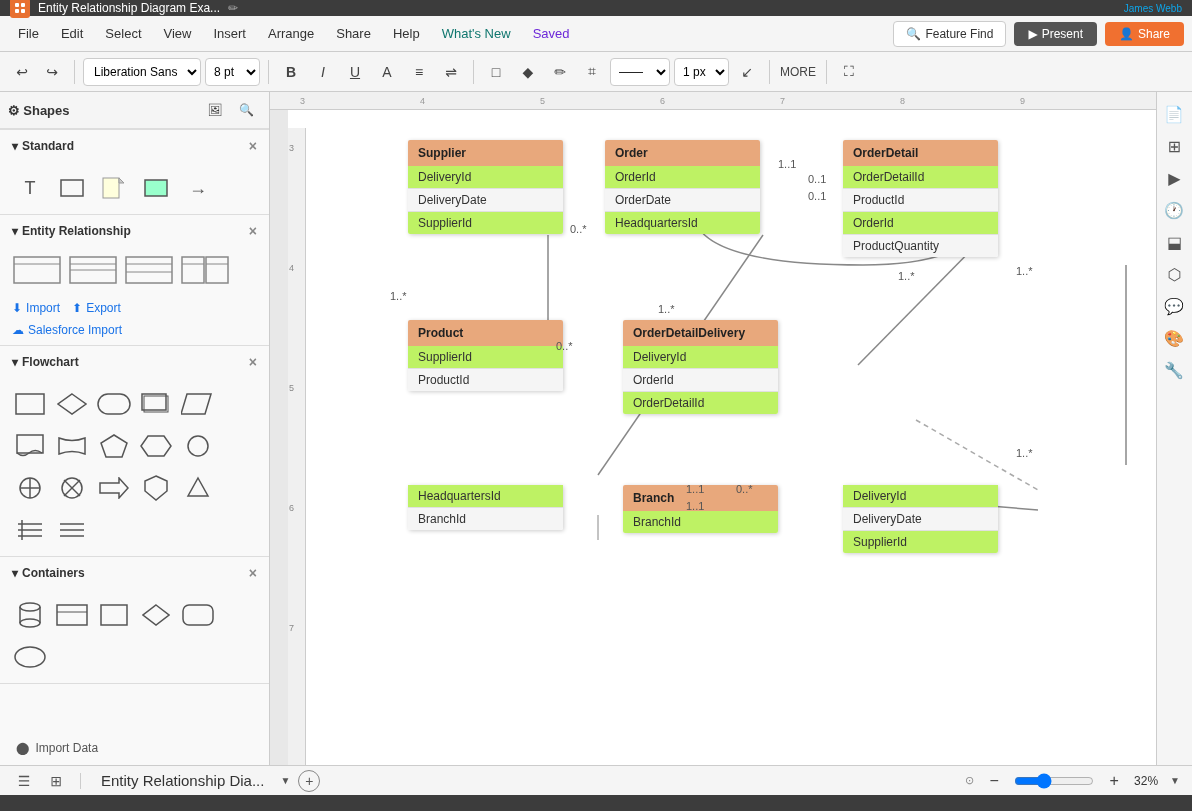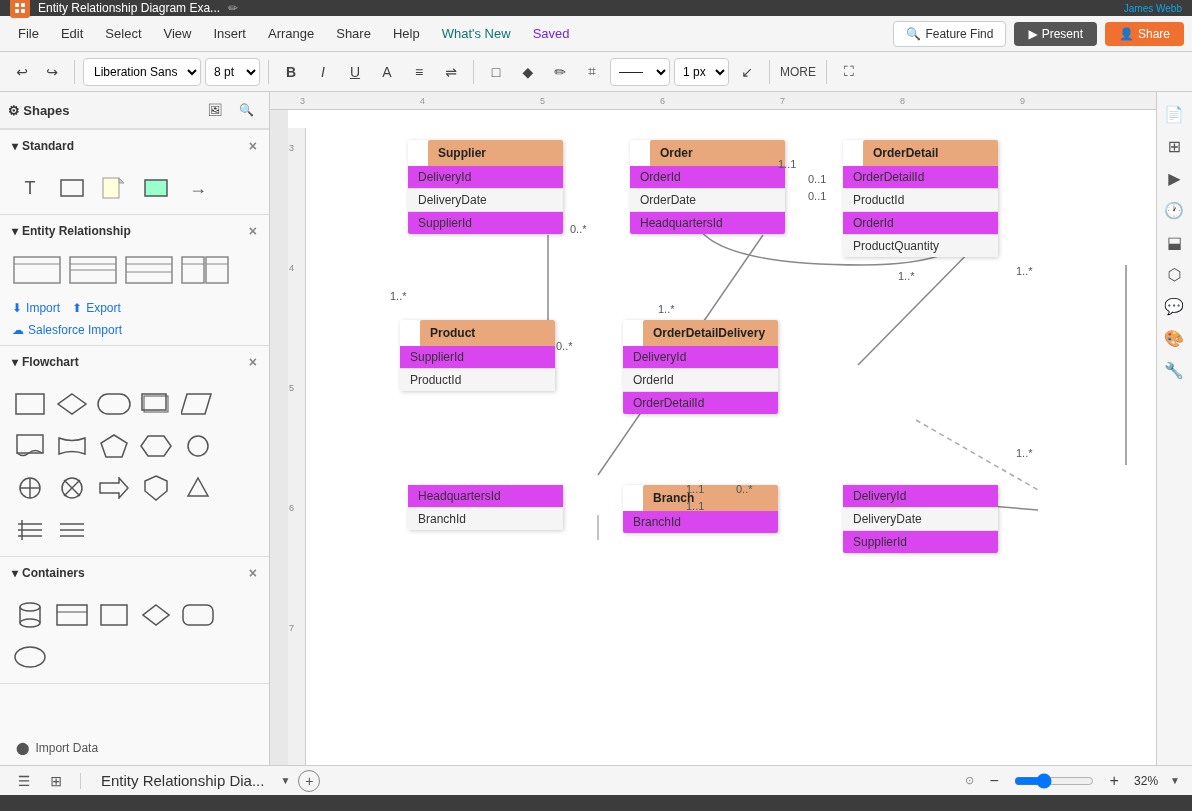--- a/index.html
+++ b/index.html
@@ -81,22 +81,22 @@
     .bb-icon { width: 24px; height: 24px; display: flex; align-items: center; justify-content: center; cursor: pointer; font-size: 14px; color: #555; }
     .bb-sep { width: 1px; height: 16px; background: #ccc; margin: 0 4px; }
     .bb-tab { font-size: 15px; color: #333; padding: 2px 8px; cursor: pointer; }
     .bb-tab.active { color: #333; }
     .bb-add { width: 22px; height: 22px; border-radius: 50%; border: 1px solid #888; display: flex; align-items: center; justify-content: center; cursor: pointer; font-size: 14px; color: #555; }
     .bb-right { margin-left: auto; display: flex; align-items: center; gap: 6px; }
     .zoom-slider { width: 80px; }
 
     
     .erd-table { position: absolute; box-shadow: 1px 1px 4px rgba(0,0,0,0.2); border-radius: 2px; min-width: 155px; font-size: 12px; }
-    .erd-header { background: #e8a87c; padding: 6px 10px; font-weight: bold; border-radius: 2px 2px 0 0; color: #222; margin-left: 20px; }
-    .erd-row { padding: 4px 10px; background: #d946ef; border-bottom: 1px solid #e0e0e0; color: #333; }
+    .erd-header { background: #e8a87c; padding: 6px 10px; font-weight: bold; border-radius: 2px 2px 0 0; color: #222; }
+    .erd-row { padding: 4px 10px; background: #bef264; border-bottom: 1px solid #e0e0e0; color: #333; }
     .erd-row:last-child { border-bottom: none; border-radius: 0 0 2px 2px; }
     .erd-row.alt { background: #f5f5f5; }
 
     
     .rel-label { position: absolute; font-size: 11px; color: #555; background: transparent; }
 
     
     #connectors { position: absolute; top: 0; left: 0; width: 100%; height: 100%; pointer-events: none; }
   </style>
 </head>
@@ -488,36 +488,36 @@
         <line x1="310" y1="405" x2="310" y2="430" stroke="#888" stroke-width="1"></line>
       </svg>
 
       <div class="erd-table" style="left:120px;top:30px;">
         <div class="erd-header">Supplier</div>
         <div class="erd-row">DeliveryId</div>
         <div class="erd-row alt">DeliveryDate</div>
         <div class="erd-row">SupplierId</div>
       </div>
 
-      <div class="erd-table" style="left:342px;top:30px;">
+      <div class="erd-table" style="left:317px;top:30px;">
         <div class="erd-header">Order</div>
         <div class="erd-row">OrderId</div>
         <div class="erd-row alt">OrderDate</div>
         <div class="erd-row">HeadquartersId</div>
       </div>
 
       <div class="erd-table" style="left:555px;top:30px;">
         <div class="erd-header">OrderDetail</div>
         <div class="erd-row">OrderDetailId</div>
         <div class="erd-row alt">ProductId</div>
         <div class="erd-row">OrderId</div>
         <div class="erd-row alt">ProductQuantity</div>
       </div>
 
-      <div class="erd-table" style="left:112px;top:210px;">
+      <div class="erd-table" style="left:120px;top:210px;">
         <div class="erd-header">Product</div>
         <div class="erd-row">SupplierId</div>
         <div class="erd-row alt">ProductId</div>
       </div>
 
       <div class="erd-table" style="left:335px;top:210px;">
         <div class="erd-header">OrderDetailDelivery</div>
         <div class="erd-row">DeliveryId</div>
         <div class="erd-row alt">OrderId</div>
         <div class="erd-row">OrderDetailId</div>

